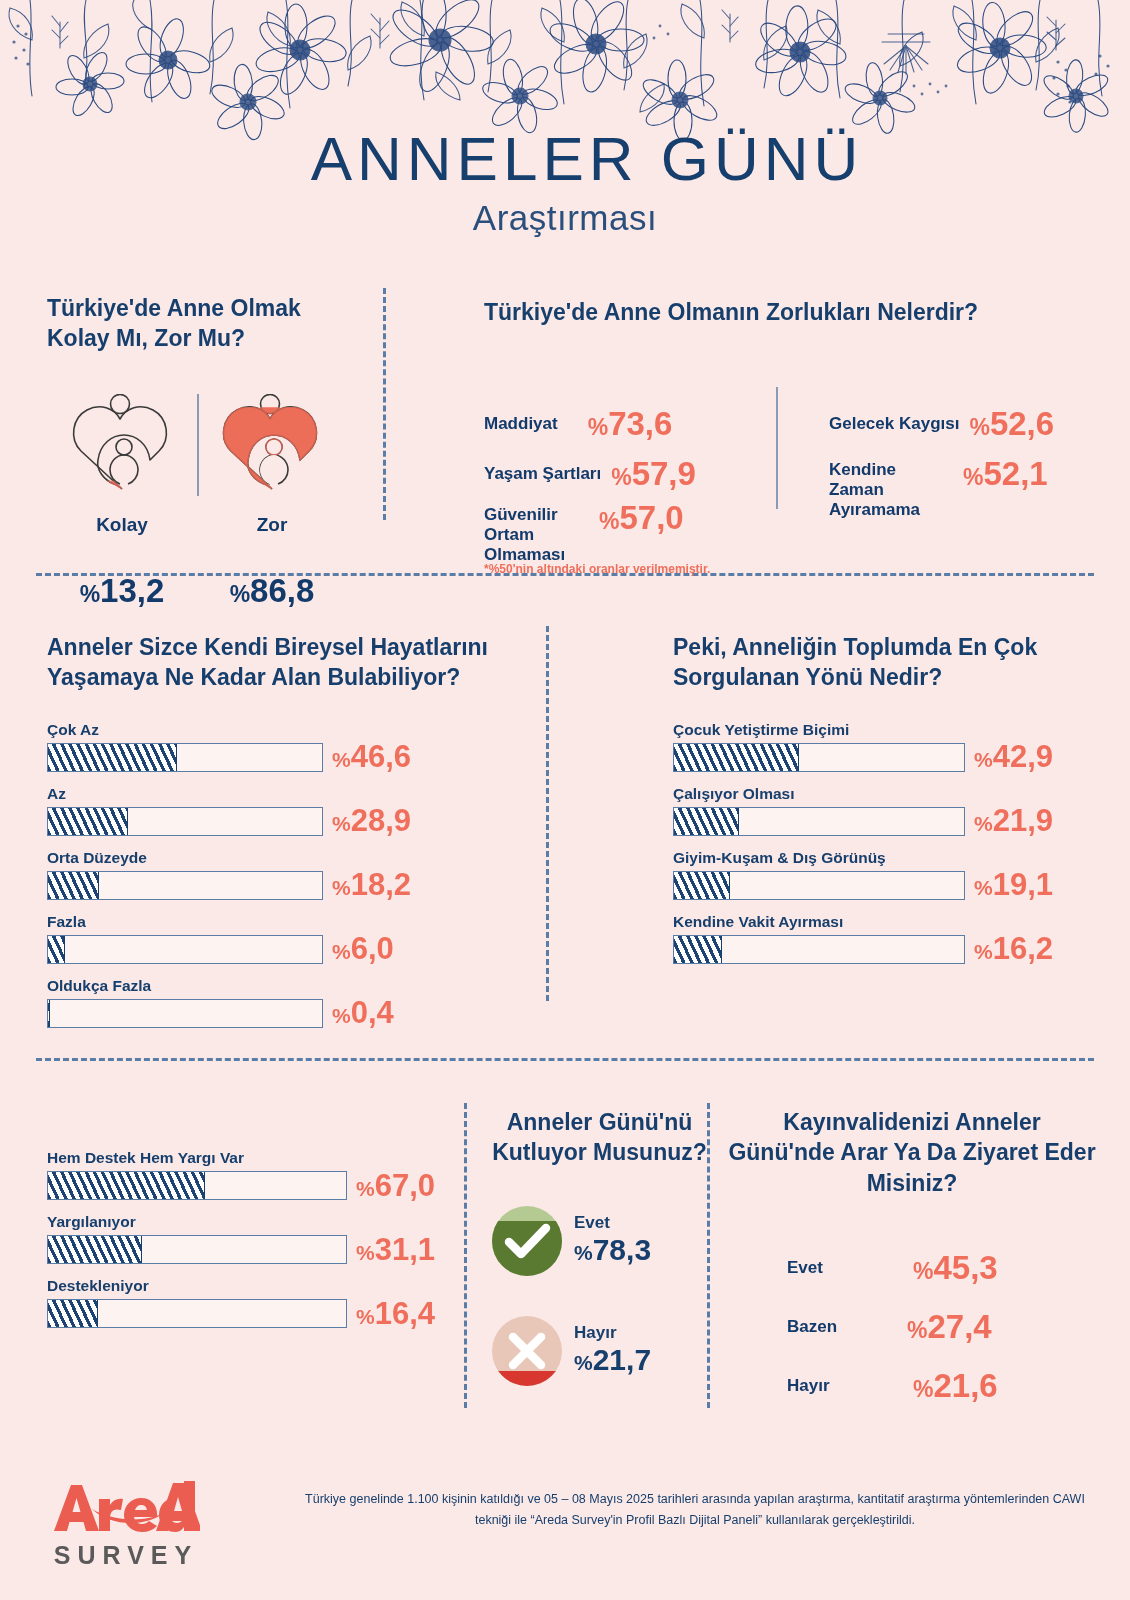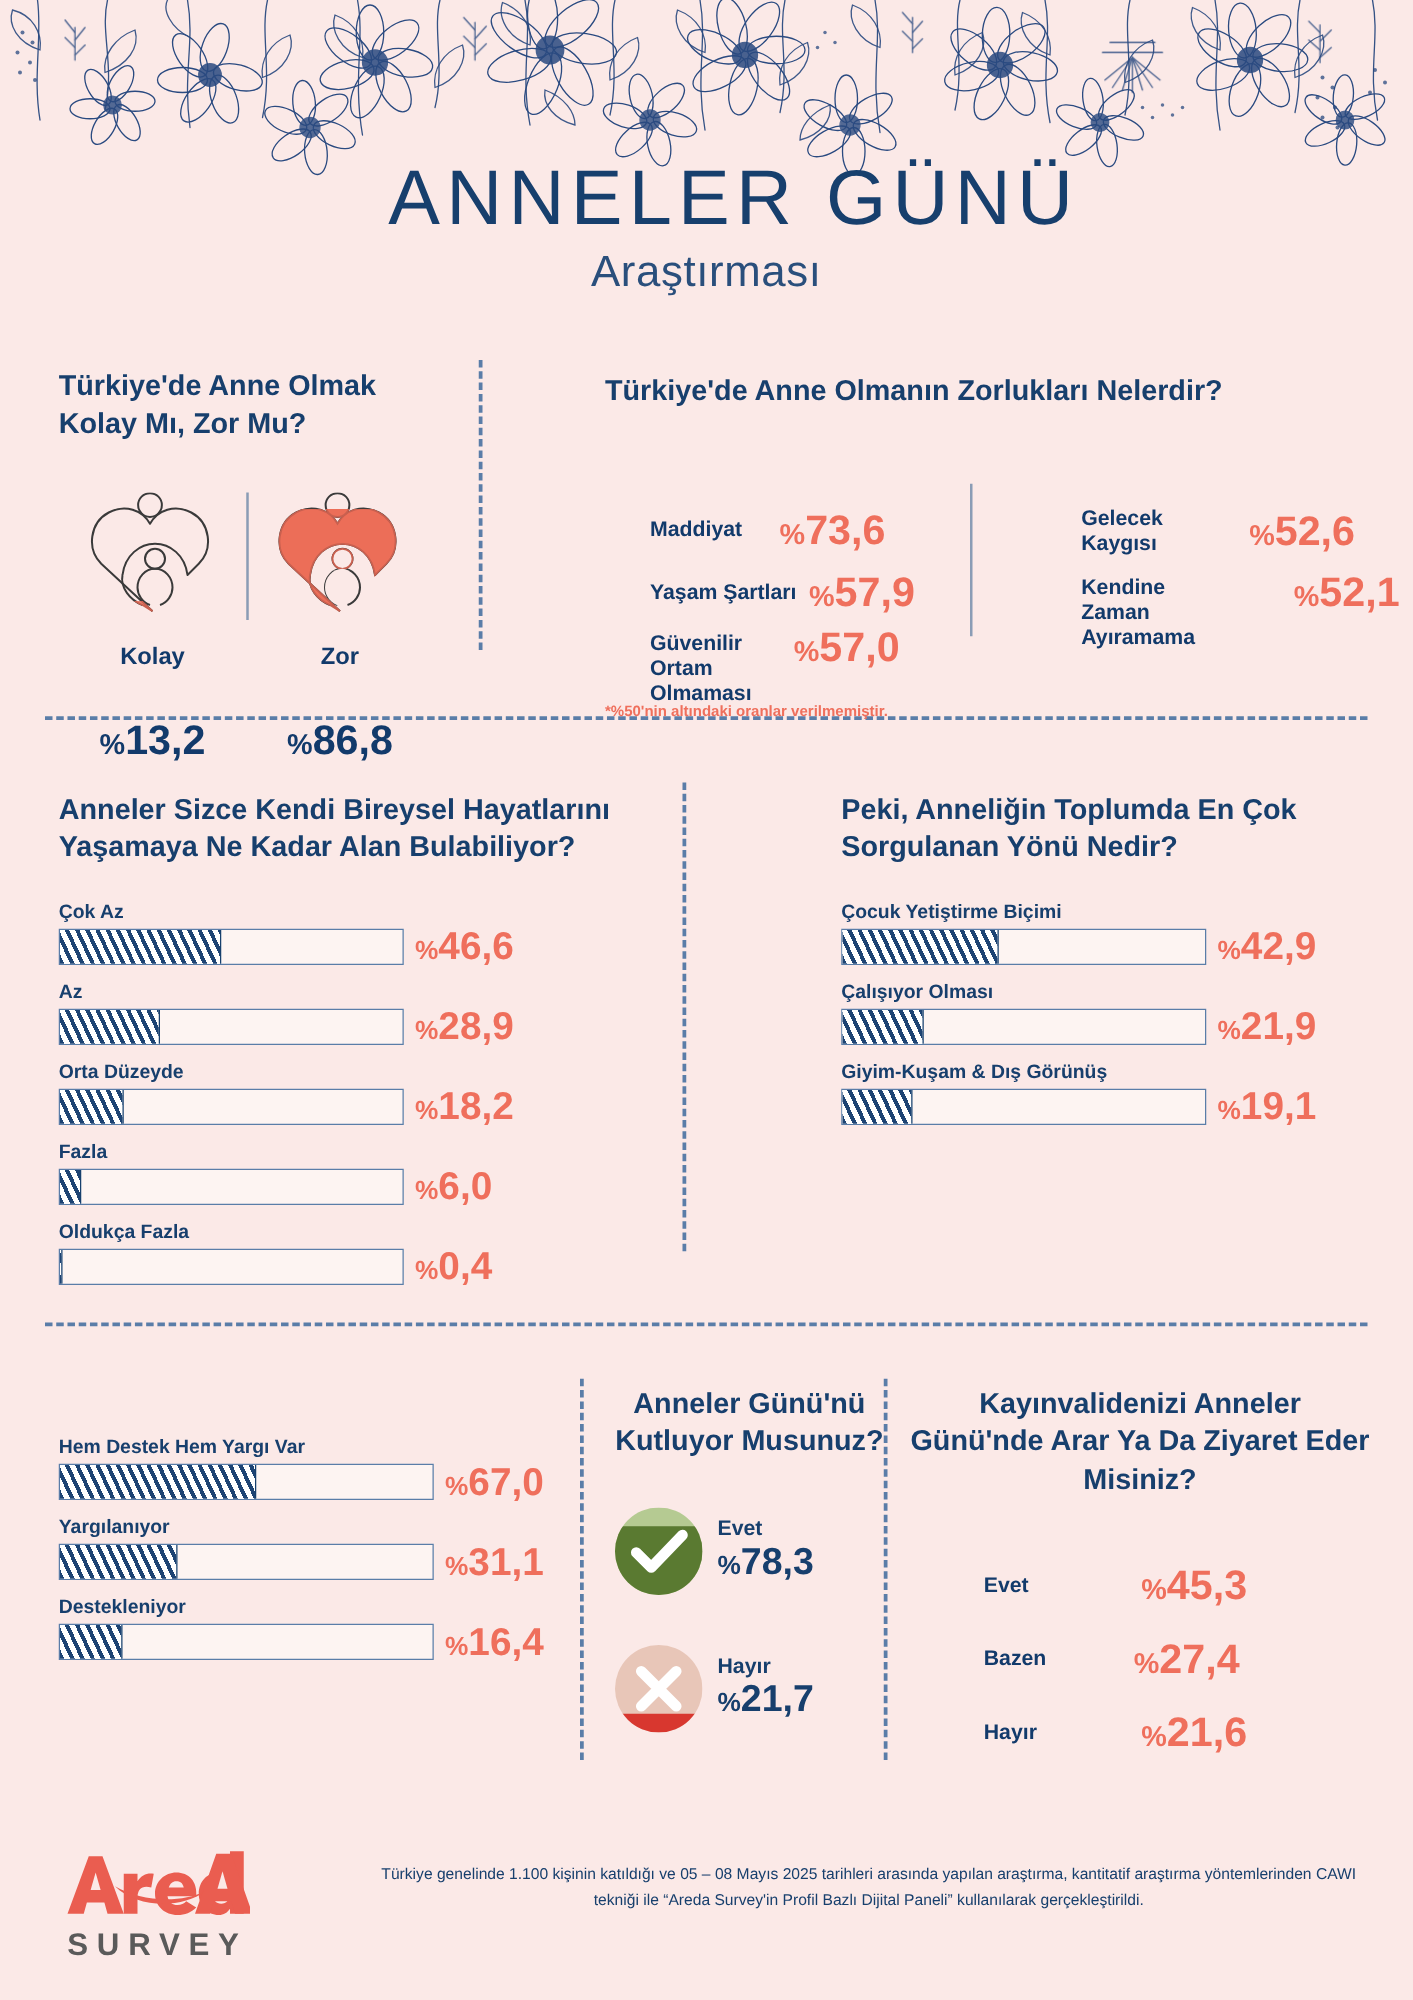--- a/index.html
+++ b/index.html
@@ -46,21 +46,21 @@
   #block1 .sec-title{width:300px;}
   .hearts{position:relative;margin-top:40px;height:150px;}
   .heart-cell{position:absolute;width:150px;text-align:center;}
   .heart-cell .cap{font-size:19px;font-weight:bold;margin-top:16px;}
   .heart-cell .val{font-size:33px;font-weight:bold;letter-spacing:0px;margin-top:36px;}
   .heart-cell .val .pc{font-size:23px;}
 
   
   #block2{position:absolute;left:484px;top:297px;width:600px;}
   .zor-grid{position:relative;margin-top:30px;height:150px;}
-  .zor-item{position:absolute;display:flex;align-items:center;margin-left:36px;}
+  .zor-item{position:absolute;display:flex;align-items:center;}
   .zor-item .lbl{font-size:17px;font-weight:bold;line-height:1.18;}
   .zor-item .val{font-size:33px;font-weight:bold;color:#ef6f5c;margin-left:10px;white-space:nowrap;}
   .zor-item .val .pc{font-size:23px;}
   .note{position:absolute;font-size:12px;font-weight:bold;color:#ef6f5c;}
 
   
   .barrow{position:relative;margin-bottom:13px;}
   .barlabel{font-size:15.5px;font-weight:bold;color:#173f6d;margin-bottom:4px;}
   .bartrack{
     position:relative;height:29px;border:1.5px solid #5a7da8;background:#fdf4f2;
@@ -483,21 +483,21 @@
       </div>
       <div class="zor-item" style="left:0;top:142px;align-items:flex-start;">
         <span class="lbl" style="width:105px;display:inline-block;margin-top:6px;"><span>Güvenilir Ortam Olmaması</span></span>
         <span class="val"><span class="pc">%</span><span>57,0</span></span>
       </div>
 
       <div class="zor-item" style="left:345px;top:48px;">
         <span class="lbl">Gelecek Kaygısı</span>
         <span class="val"><span class="pc">%</span><span>52,6</span></span>
       </div>
-      <div class="zor-item" style="left:345px;top:98px;align-items:flex-start;gap:36px;">
+      <div class="zor-item" style="left:345px;top:98px;align-items:flex-start;">
         <span class="lbl" style="width:124px;display:inline-block;margin-top:5px;"><span>Kendine Zaman Ayıramama</span></span>
         <span class="val"><span class="pc">%</span><span>52,1</span></span>
       </div>
 
       <div class="note" style="left:0;top:205px;">*%50'nin altındaki oranlar verilmemiştir.</div>
     </div>
   </div>
 
   <div id="block3">
     <div class="sec-title">Anneler Sizce Kendi Bireysel Hayatlarını Yaşamaya Ne Kadar Alan Bulabiliyor?</div>
@@ -555,20 +555,27 @@
         <div class="bartrack">
           <div class="barfill" style="width: 21.9%;"></div>
           <div class="barval"><span class="pc">%</span><span>21,9</span></div>
         </div>
       </div>
       <div class="barrow">
         <div class="barlabel">Giyim-Kuşam &amp; Dış Görünüş</div>
         <div class="bartrack">
           <div class="barfill" style="width: 19.1%;"></div>
           <div class="barval"><span class="pc">%</span><span>19,1</span></div>
+        </div>
+      </div>
+      <div class="barrow">
+        <div class="barlabel">Kendine Vakit Ayırması</div>
+        <div class="bartrack">
+          <div class="barfill" style="width: 16.2%;"></div>
+          <div class="barval"><span class="pc">%</span><span>16,2</span></div>
         </div>
       </div>
     </div>
   </div>
 
   <div id="block5">
     <div class="bars">
       <div class="barrow">
         <div class="barlabel">Hem Destek Hem Yargı Var</div>
         <div class="bartrack">

